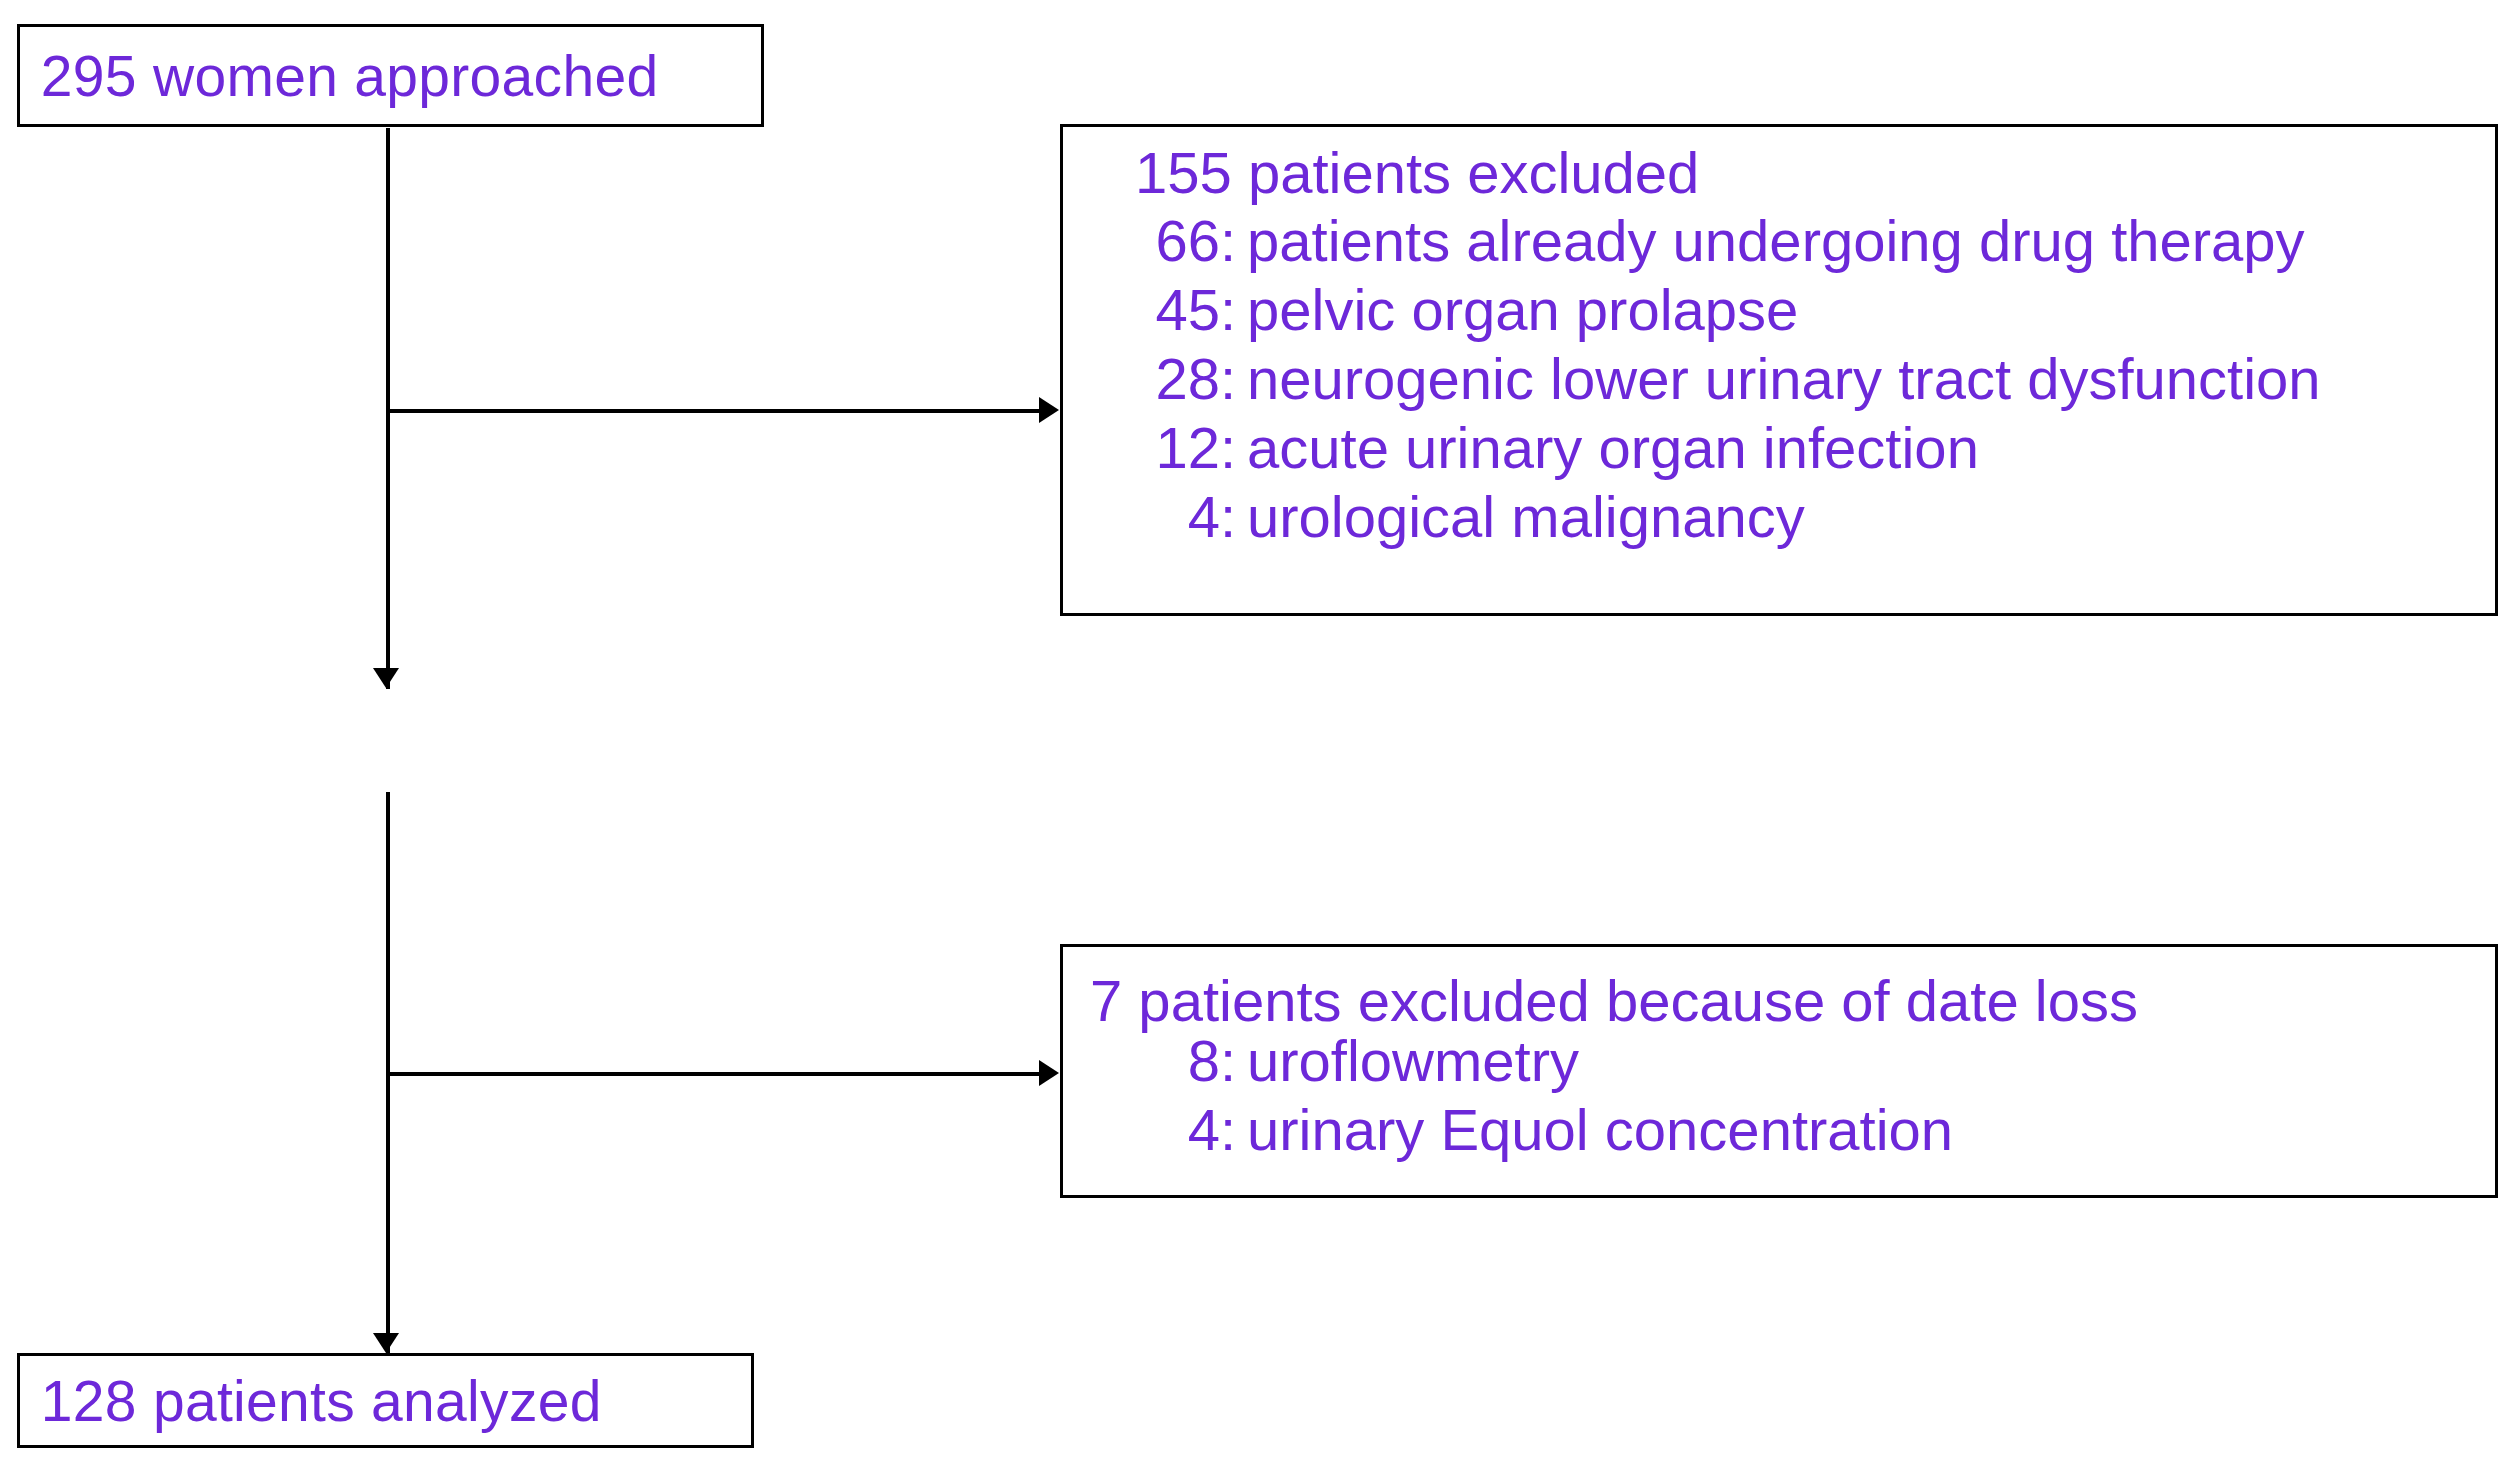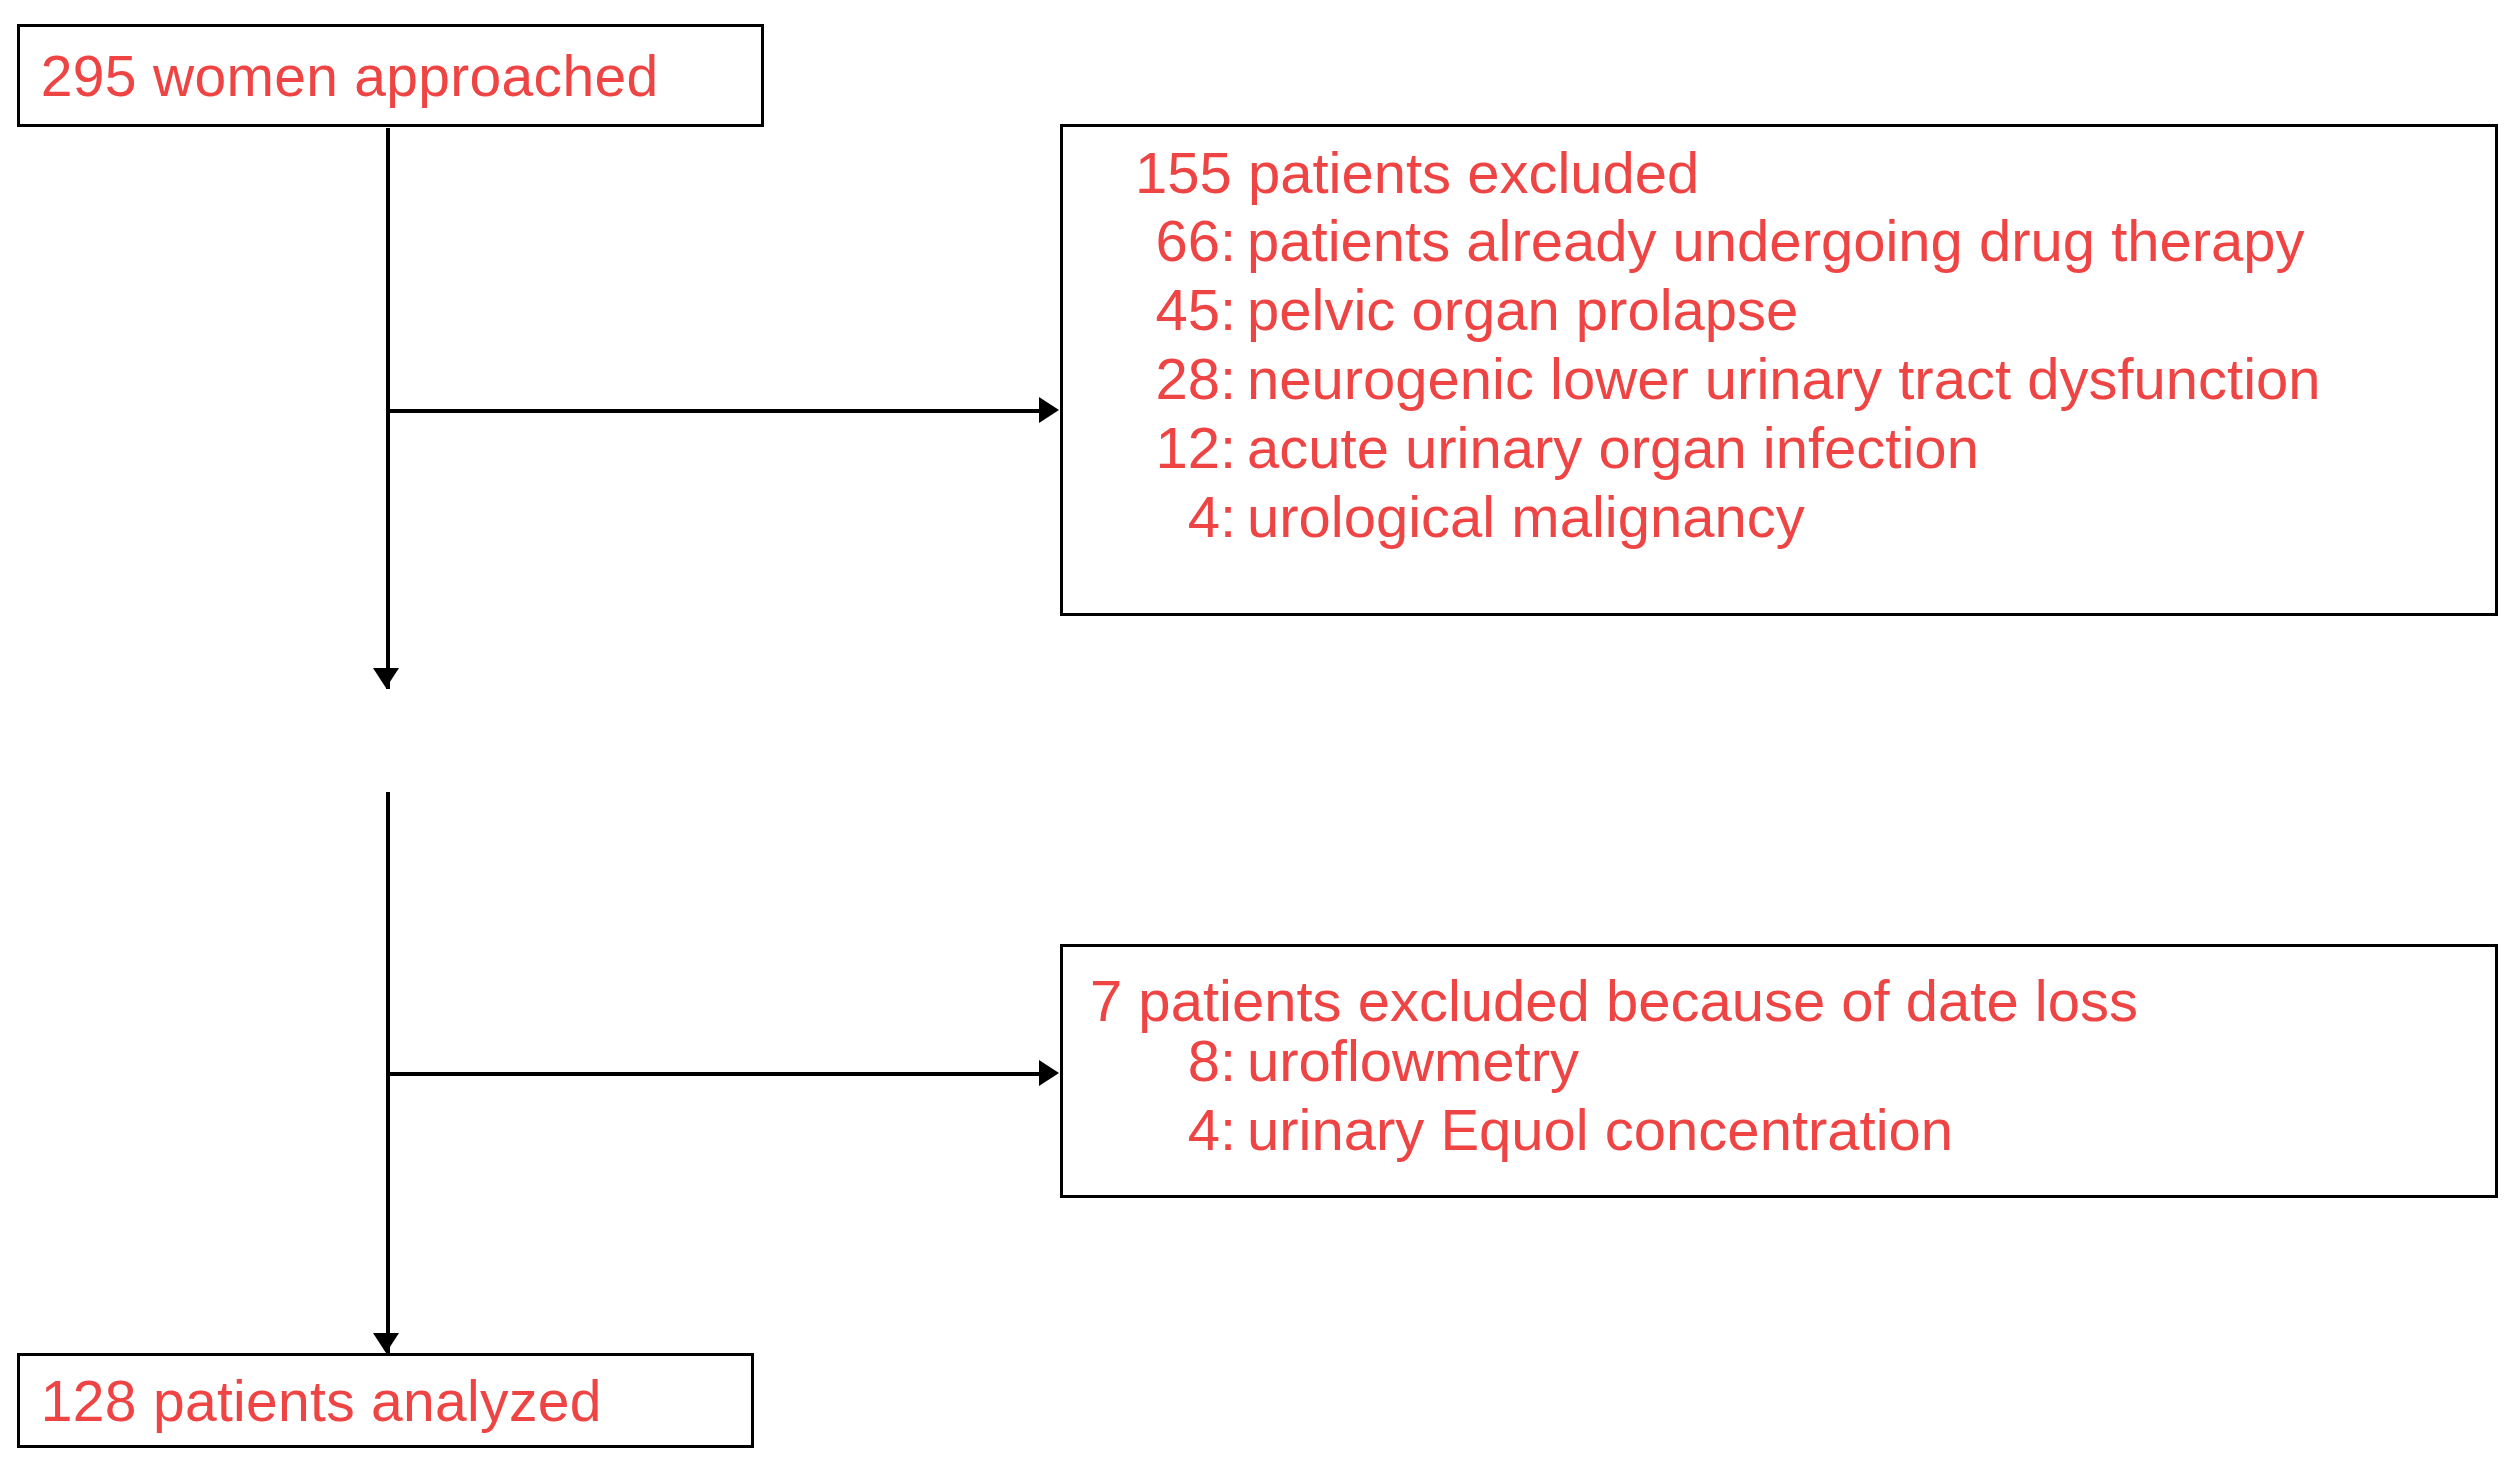--- a/index.html
+++ b/index.html
@@ -6,21 +6,21 @@
     margin: 0;
     padding: 0;
     background: #ffffff;
   }
   #canvas {
     position: relative;
     width: 2512px;
     height: 1477px;
     background: #ffffff;
     font-family: "Liberation Sans", "DejaVu Sans", sans-serif;
-    color: #ef4444;
+    color: #6d28d9;
     overflow: hidden;
   }
 
   
   .node {
     position: absolute;
     box-sizing: border-box;
     border: 3.9px solid #000000;
     background: #ffffff;
   }

